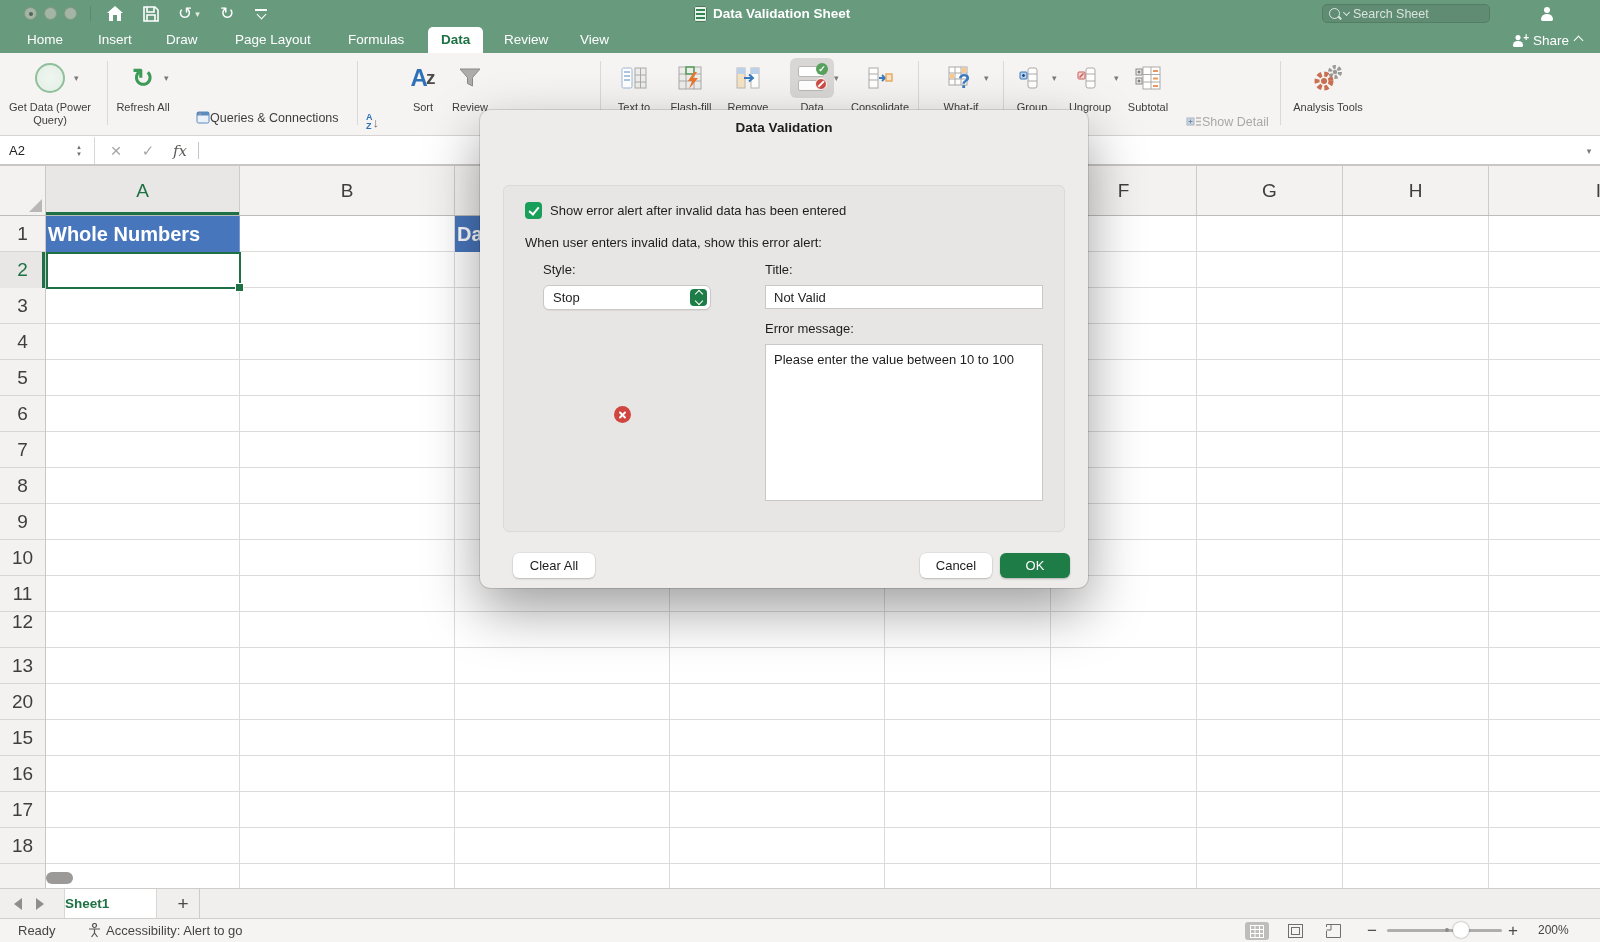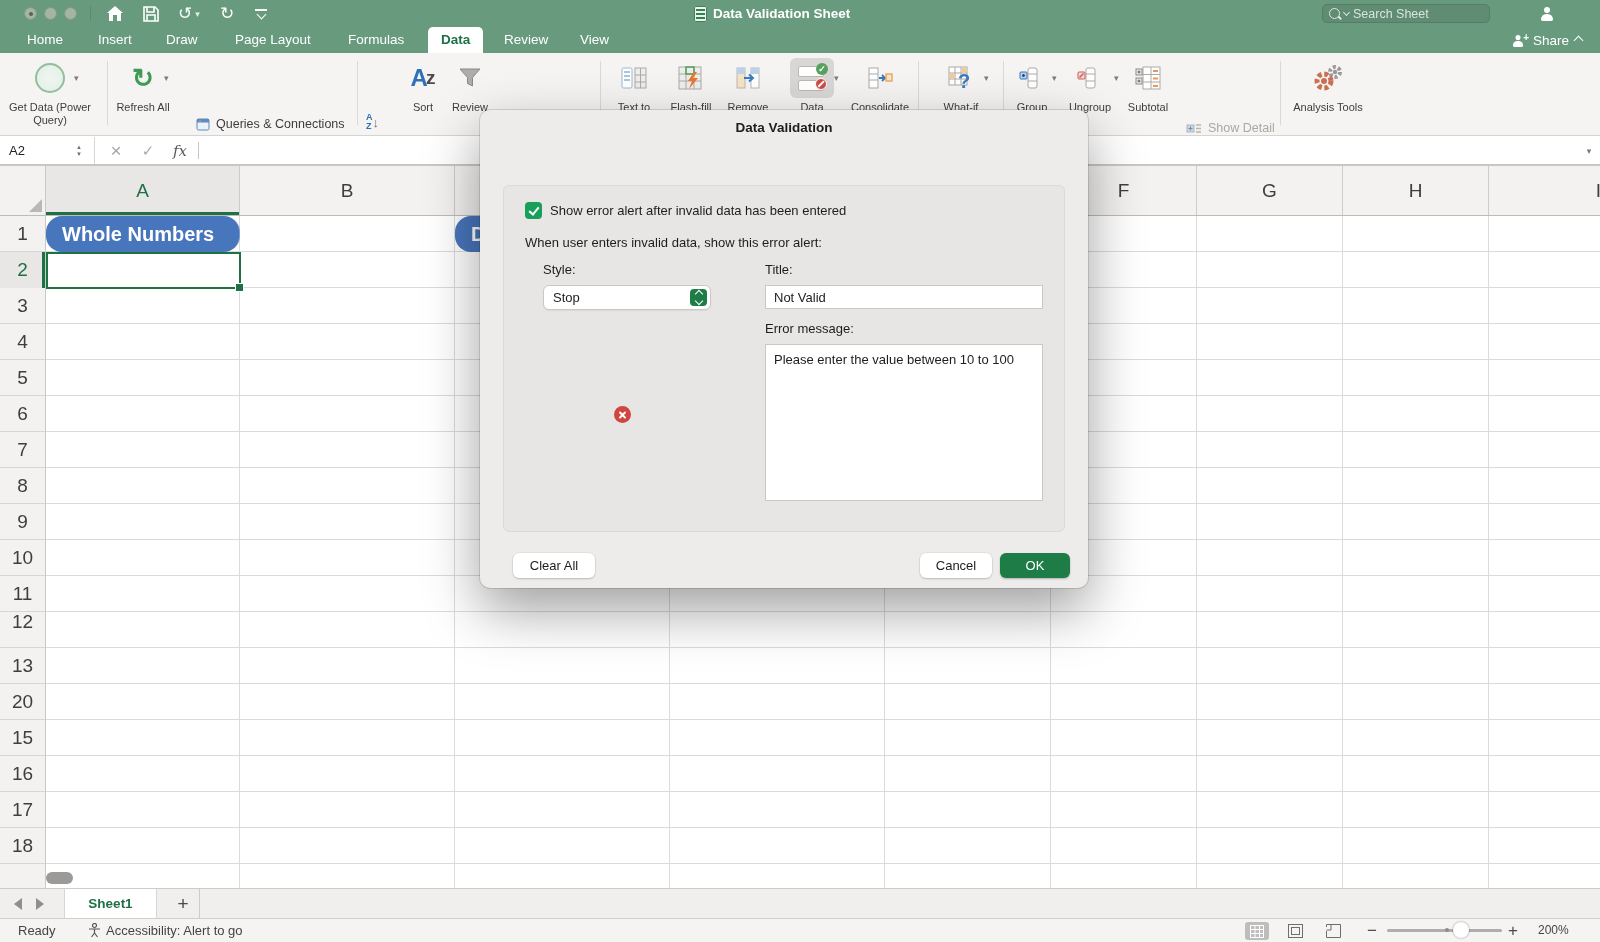--- a/index.html
+++ b/index.html
@@ -27,21 +27,21 @@
   .apptab{position:absolute;top:0;height:26px;line-height:26px;padding:0 13px;color:#fff;font-size:13.5px;border-radius:5px 5px 0 0;}
   .apptab.sel{background:#fff;color:#1E7145;font-weight:bold;}
   .sharewrap{position:absolute;right:18px;top:0;height:26px;display:flex;align-items:center;gap:6px;color:#fff;font-size:13.5px;}
   
   .ribbon{position:absolute;left:0;top:53px;width:1600px;height:83px;background:#F5F4F2;border-bottom:1px solid #D5D4D2;box-sizing:border-box;}
   .rdiv{position:absolute;top:8px;width:1px;height:64px;background:#DAD9D7;}
   .rbtn{position:absolute;top:4px;text-align:center;color:#3D3D3D;}
   .rlabel{font-size:11px;line-height:12.5px;color:#3D3D3D;margin-top:2px;}
   .ric{height:42px;display:flex;align-items:center;justify-content:center;}
   .caret{font-size:9px;color:#7A7A78;}
-  .rstack-item{display:flex;align-items:center;gap:6px;height:26px;font-size:12.5px;color:#3D3D3D;}
+  .rstack-item{display:flex;height:26px;font-size:12.5px;color:#3D3D3D;}
   .rstack-item.dis{color:#A9A8A6;}
   .circ-gd{width:26px;height:26px;border-radius:50%;border:2px solid #8FBF9B;background:radial-gradient(#EFF6F0,#E2EEE5);}
   .funnel{width:22px;height:20px;}
   .gridic{width:26px;height:24px;fill:none;}
   .dv-bg{width:44px;height:40px;background:#D8D7D5;border-radius:6px;display:flex;align-items:center;justify-content:center;}
   .bars{position:relative;width:28px;height:26px;}
   .bar{position:absolute;left:0;width:24px;height:9px;background:#fff;border:1px solid #B9B8B6;border-radius:2px;}
   .st-circ{position:absolute;width:12px;height:12px;border-radius:50%;color:#fff;font-size:9px;line-height:12px;text-align:center;font-weight:bold;}
   .slashcirc{position:absolute;width:10px;height:10px;border-radius:50%;border:1.5px solid #fff;background:#CD4B45;}
   .slashcirc::after{content:"";position:absolute;left:1px;top:4px;width:8px;height:1.5px;background:#fff;transform:rotate(-45deg);}
@@ -54,21 +54,21 @@
   .corner{position:absolute;left:0;top:166px;width:46px;height:50px;background:#F3F2F1;border-right:1px solid #C9C8C6;border-bottom:1px solid #BDBCBA;box-sizing:border-box;}
   .corner::after{content:"";position:absolute;right:3px;bottom:3px;width:0;height:0;border-left:13px solid transparent;border-bottom:13px solid #B9B8B6;}
   .colheads{position:absolute;left:46px;top:166px;width:1554px;height:50px;background:#F3F2F1;border-bottom:1px solid #BDBCBA;box-sizing:border-box;overflow:hidden;}
   .colh{position:absolute;top:0;height:49px;line-height:49px;text-align:center;font-size:19px;color:#3E3E3E;border-right:1px solid #CDCCCA;box-sizing:border-box;}
   .colh.sel{background:#E8E7E5;color:#1E7145;box-shadow:inset 0 -3px 0 #1E7145;}
   .rowheads{position:absolute;left:0;top:216px;width:46px;height:672px;background:#F3F2F1 repeating-linear-gradient(to bottom,transparent 0 35px,#D7D6D4 35px 36px);border-right:1px solid #C9C8C6;box-sizing:border-box;}
   .rowh{position:absolute;left:0;width:45px;height:36px;line-height:36px;text-align:center;font-size:19px;color:#3E3E3E;}
   .rowh.sel{background:#E8E7E5;color:#1E7145;box-shadow:inset -3px 0 0 #1E7145;}
   .gridbody{position:absolute;left:46px;top:216px;width:1554px;height:672px;background:repeating-linear-gradient(to bottom,#FFFFFF 0 35px,#DCDBD9 35px 36px);}
   .vline{position:absolute;top:216px;height:672px;width:1px;background:#DCDBD9;}
-  .hdrcell{position:absolute;top:216px;height:36px;background:#4876BC;color:#fff;font-weight:bold;font-size:20px;line-height:36px;padding-left:16px;box-sizing:border-box;border-right:1px solid rgba(255,255,255,0.25);border-radius:16px;}
+  .hdrcell{position:absolute;top:216px;height:36px;background:#4876BC;color:#fff;font-weight:bold;font-size:20px;line-height:36px;padding-left:2px;box-sizing:border-box;border-right:1px solid rgba(255,255,255,0.25);}
   .selcell{position:absolute;left:46px;top:252px;width:195px;height:37px;background:#fff;border:2px solid #1E7145;box-sizing:border-box;}
   .fillhandle{position:absolute;left:235px;top:283px;width:7px;height:7px;background:#1E7145;border:1px solid #fff;}
   .hscroll{position:absolute;left:46px;top:872px;width:27px;height:12px;border-radius:6px;background:#9B9A98;}
   
   .dialog{position:absolute;left:480px;top:110px;width:608px;height:478px;background:#EDECEA;border-radius:10px;box-shadow:0 22px 55px rgba(0,0,0,0.38),0 0 0 1px rgba(0,0,0,0.12);z-index:100;}
   .dlg-title{position:absolute;left:0;top:10px;width:100%;text-align:center;font-size:13.5px;font-weight:bold;color:#1D1D1D;}
   .seg{position:absolute;left:150px;top:45px;height:24px;background:#E3E2E0;border-radius:7px;display:flex;align-items:center;box-shadow:inset 0 0 0 1px #D7D6D4;}
   .seg-item{height:24px;line-height:24px;padding:0 15px;font-size:13px;color:#1D1D1D;position:relative;}
   .seg-item.sel{background:#FFFFFF;border-radius:7px;box-shadow:0 1px 3px rgba(0,0,0,0.22),0 0 0 1px rgba(0,0,0,0.06);font-weight:normal;}
   .seg-sep{width:1px;height:14px;background:#C9C8C6;}
@@ -87,21 +87,21 @@
   .erricon::before{transform:rotate(45deg);}
   .erricon::after{transform:rotate(-45deg);}
   .dbtn{position:absolute;height:25px;border-radius:6px;font-size:13px;display:flex;align-items:center;justify-content:center;box-sizing:border-box;}
   .dbtn.plain{background:#FFFFFF;color:#1D1D1D;box-shadow:0 1px 2px rgba(0,0,0,0.18),0 0 0 0.5px rgba(0,0,0,0.08);}
   .dbtn.primary{background:#1E7C47;color:#fff;box-shadow:0 1px 2px rgba(0,0,0,0.25);}
   
   .sheetbar{position:absolute;left:0;top:888px;width:1600px;height:30px;background:#F0EFEE;border-top:1px solid #CDCCCA;box-sizing:border-box;}
   .tri{width:0;height:0;border-top:6px solid transparent;border-bottom:6px solid transparent;position:absolute;top:9px;}
   .tri.left{border-right:8px solid #8F8E8C;}
   .tri.right{border-left:8px solid #8F8E8C;}
-  .sheettab{position:absolute;left:64px;top:0;width:93px;height:29px;background:#fff;border-left:1px solid #D8D7D5;border-right:1px solid #D8D7D5;box-sizing:border-box;text-align:center;line-height:29px;font-size:13.5px;font-weight:bold;color:#1E7145;}
+  .sheettab{position:absolute;left:64px;top:0;width:93px;height:29px;background:#fff;border-left:1px solid #D8D7D5;border-right:1px solid #D8D7D5;box-sizing:border-box;line-height:29px;font-size:13.5px;font-weight:bold;color:#1E7145;}
   .addsheet{position:absolute;left:168px;top:0;width:30px;height:29px;text-align:center;line-height:29px;font-size:19px;color:#4A4A48;}
   .sb-div{position:absolute;left:199px;top:0;width:1px;height:29px;background:#CDCCCA;}
   
   .statusbar{position:absolute;left:0;top:918px;width:1600px;height:24px;background:#F5F4F2;border-top:1px solid #D0CFCD;box-sizing:border-box;font-size:13px;color:#454545;}
   .viewbtn{position:absolute;top:3px;width:24px;height:18px;border-radius:3px;display:flex;align-items:center;justify-content:center;}
   .viewbtn.sel{background:#BEBDBB;}
   .slider-track{position:absolute;left:1387px;top:10px;width:115px;height:3px;border-radius:2px;background:#AFAEAC;}
   .slider-dot{position:absolute;left:1445px;top:9px;width:4px;height:4px;border-radius:50%;background:#8C8B89;}
   .slider-thumb{position:absolute;left:1453px;top:3px;width:16px;height:16px;border-radius:50%;background:#FFFFFF;box-shadow:0 0 2px rgba(0,0,0,0.45);}
   .pm{position:absolute;top:0;height:24px;line-height:23px;font-size:17px;color:#4A4A48;}

